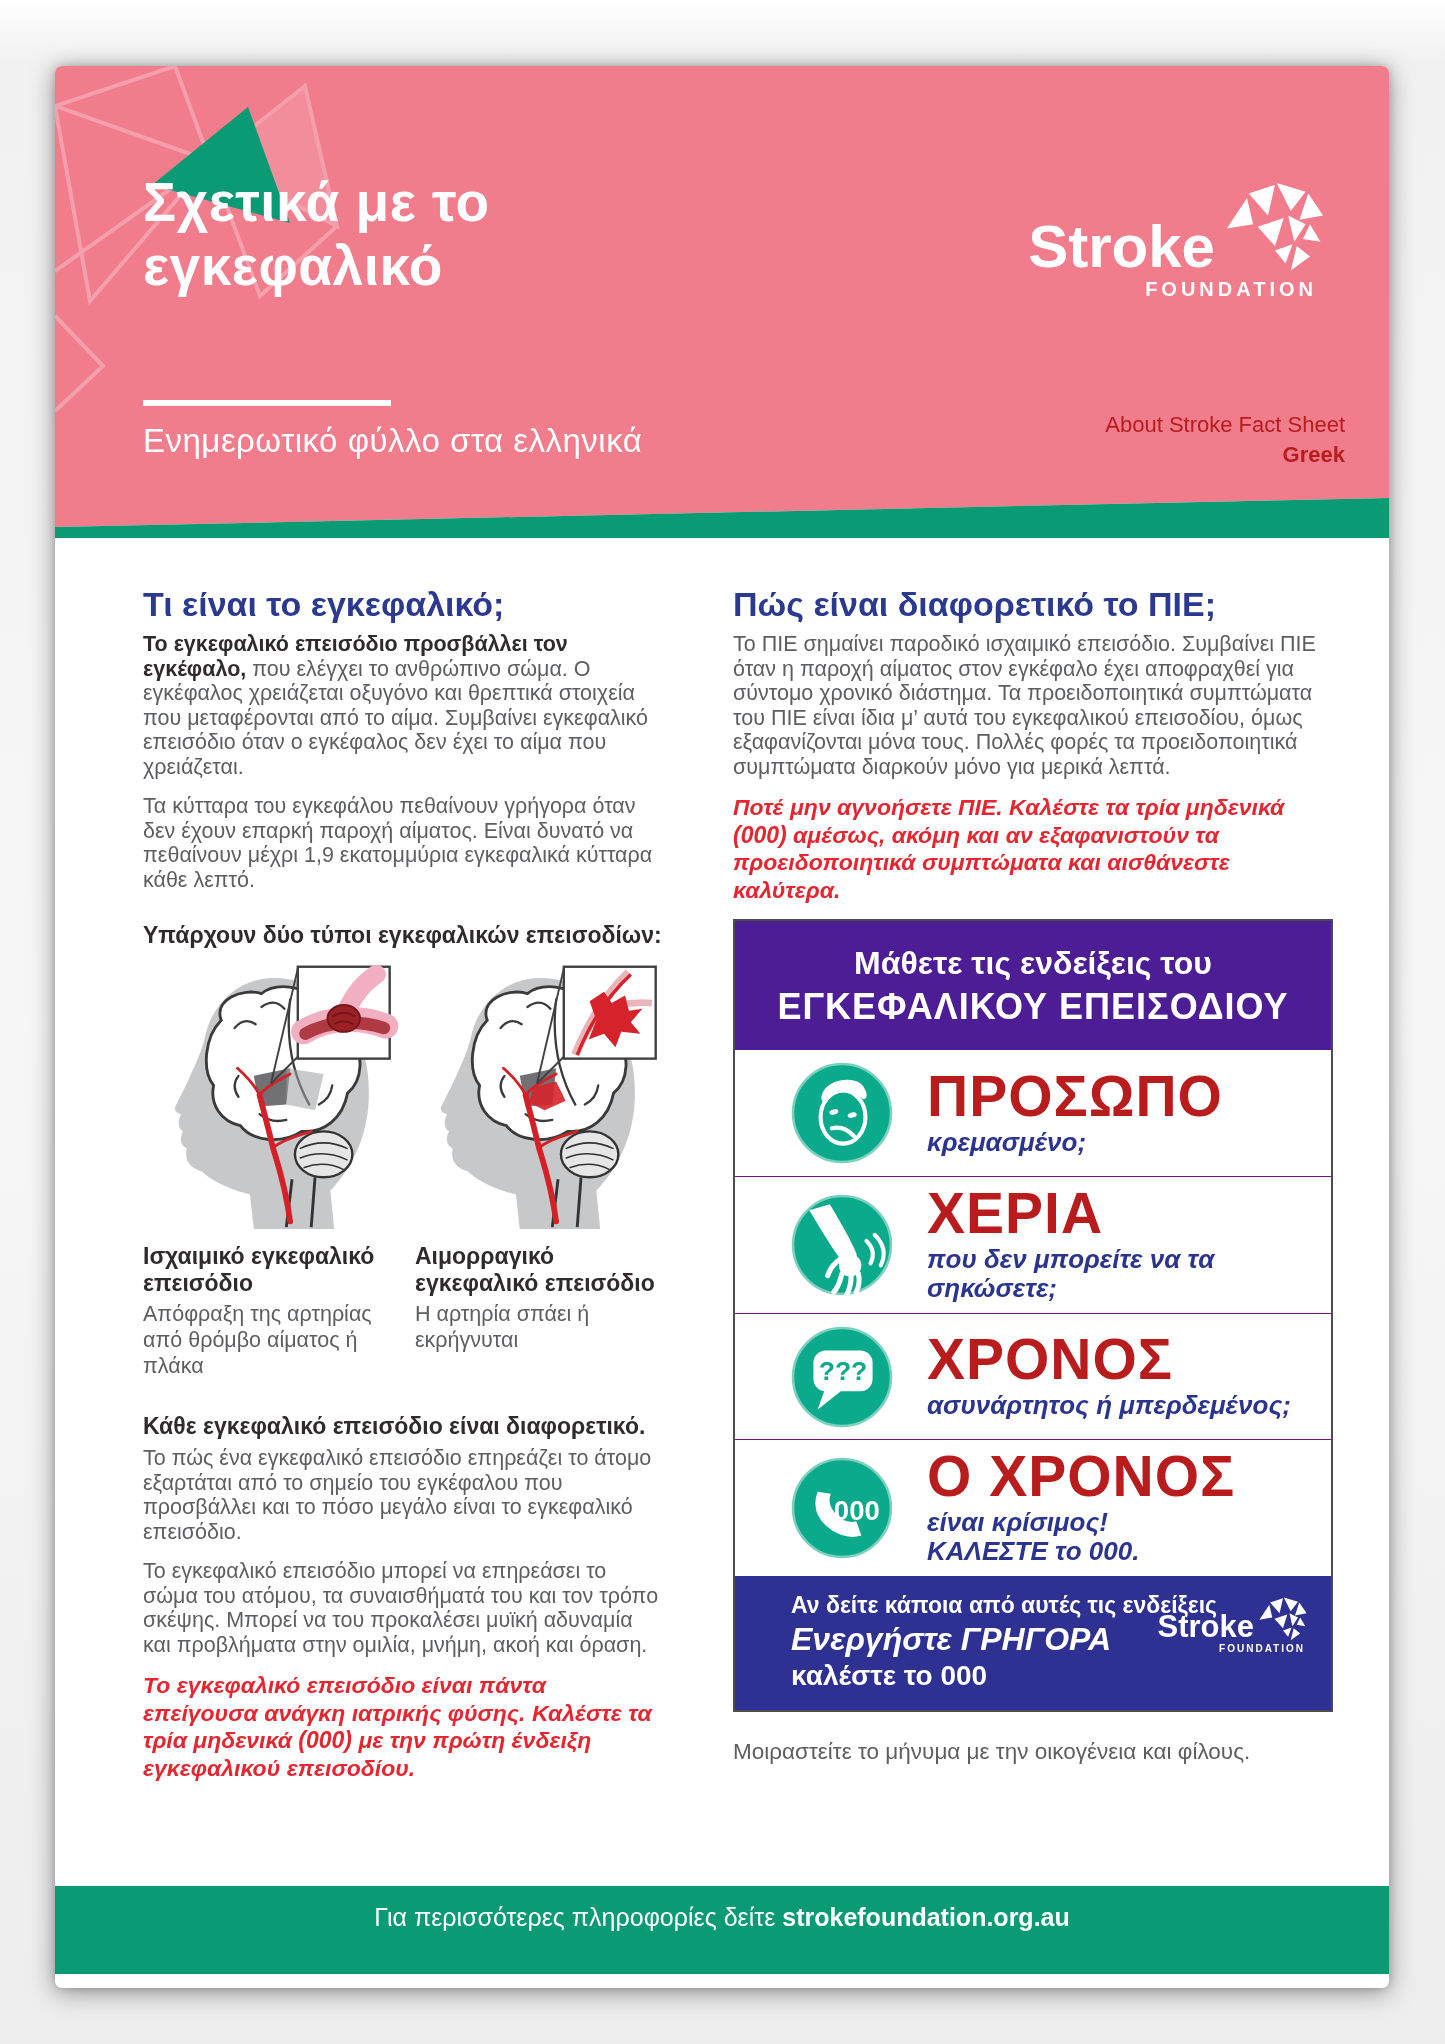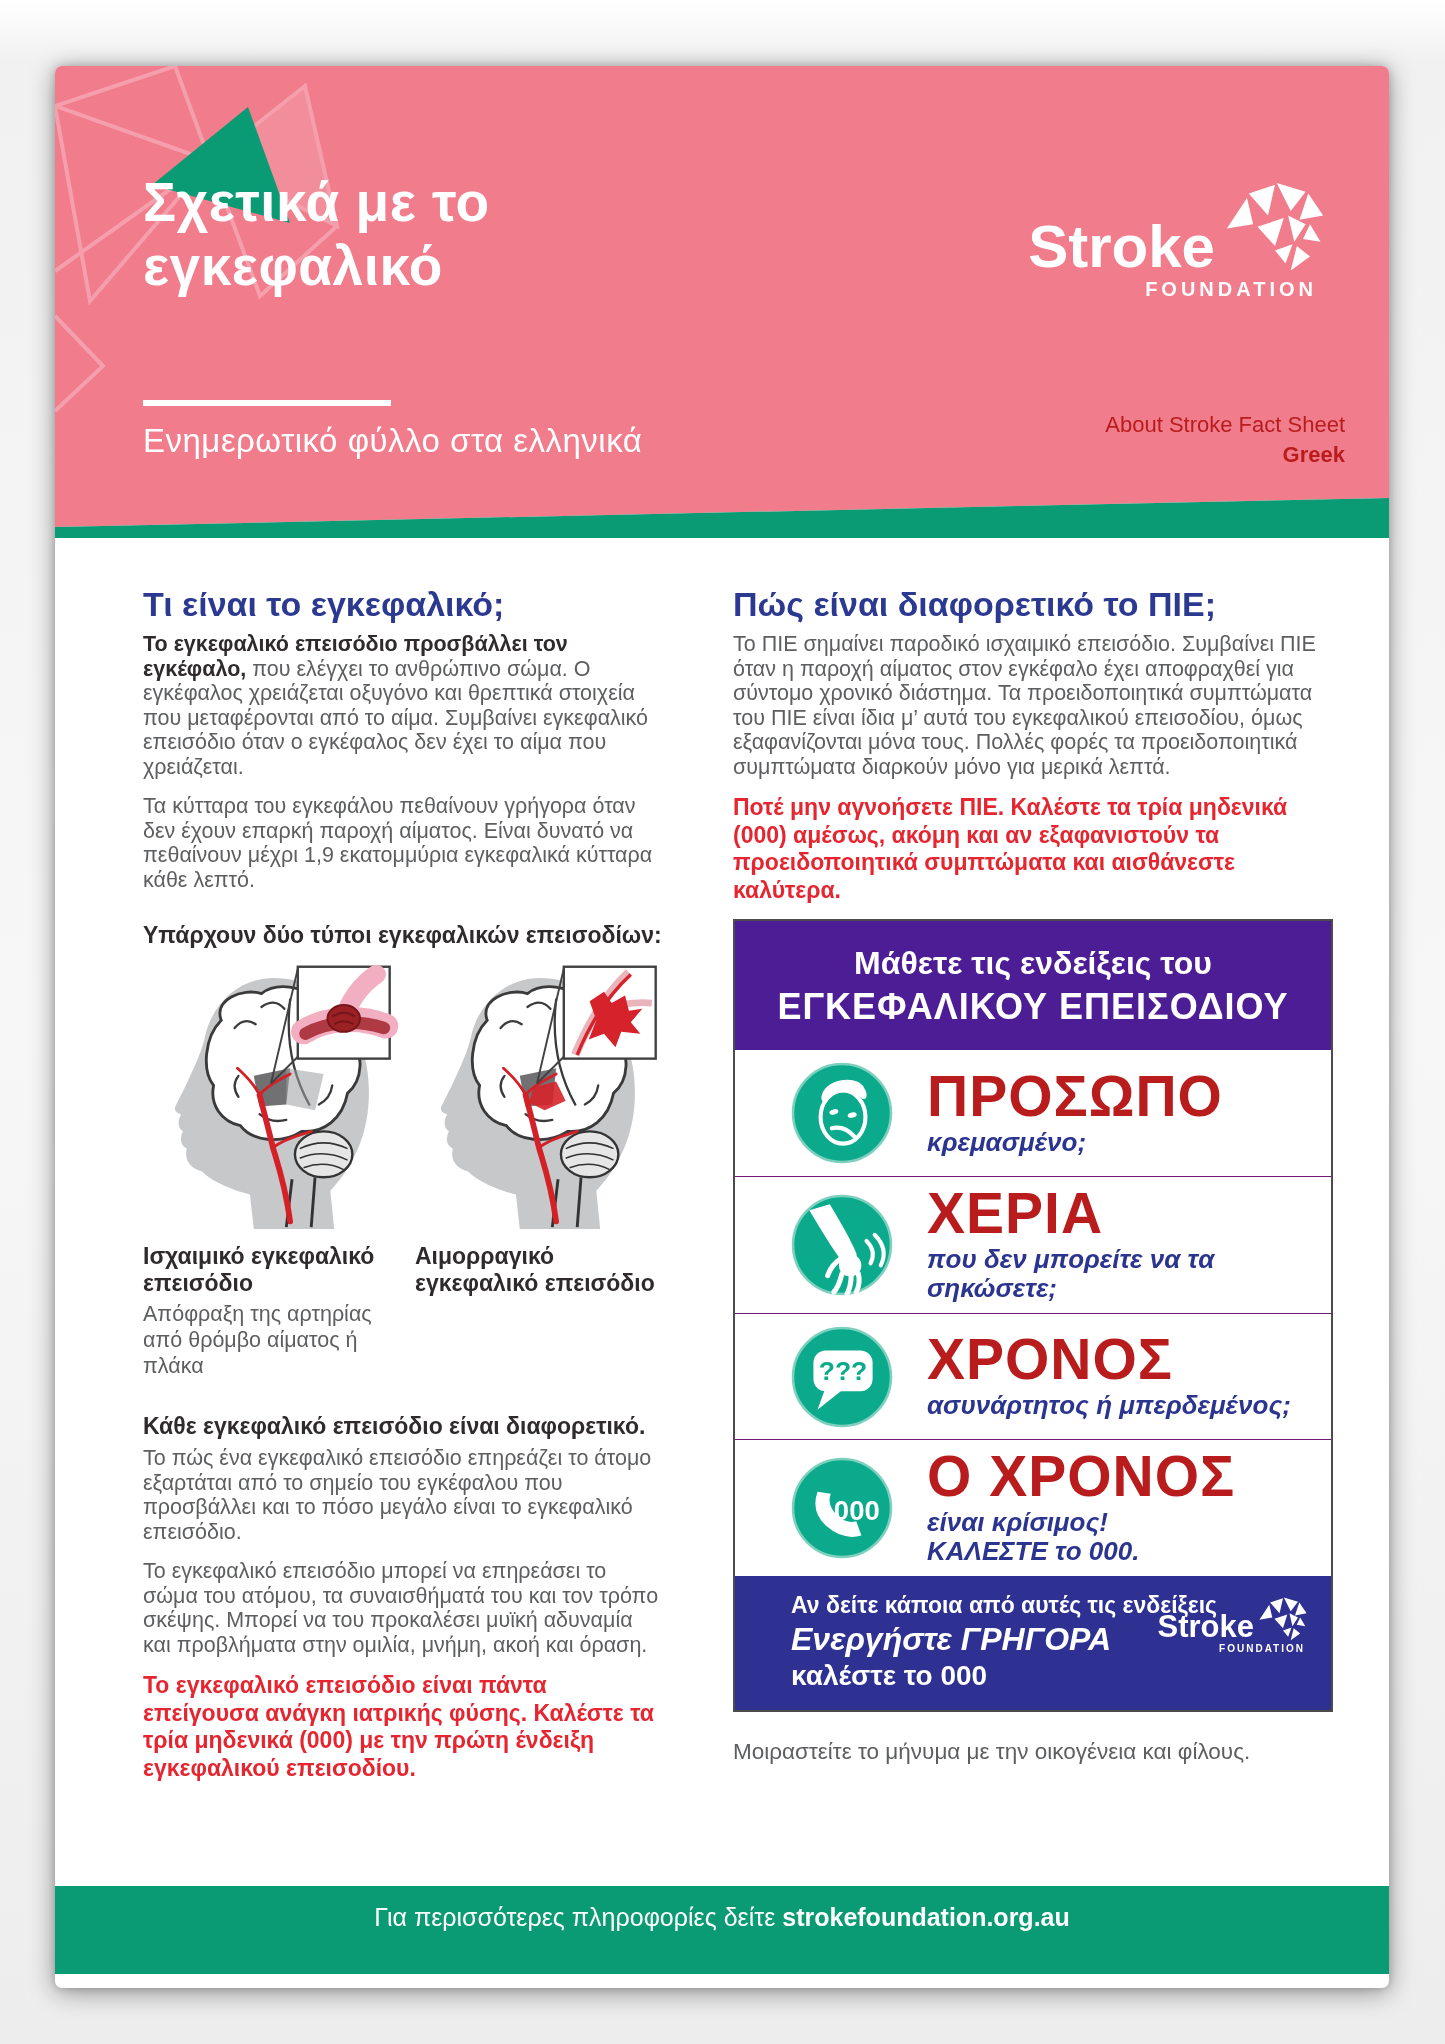--- a/index.html
+++ b/index.html
@@ -40,21 +40,21 @@
   h3 { color:#2f2b2c; font-size:23px; font-weight:bold; margin:26px 0 10px 0; }
   h3.types { white-space:nowrap; margin-top:30px; margin-bottom:12px; }
   .heads { display:flex; gap:10px; }
   .head-fig { width:256px; height:268px; flex:none; }
   .captions { display:flex; margin-top:14px; }
   .cap { width:250px; }
   .cap + .cap { margin-left:22px; width:250px; }
   .cap h4 { color:#2f2b2c; font-size:23px; line-height:27px; font-weight:bold; margin:0 0 4px 0; }
   .cap p { margin:0; font-size:21.5px; line-height:26px; }
   h3.diff { margin-top:34px; margin-bottom:6px; }
-  p.warn { color:#e52630; font-weight:bold; font-size:23px; line-height:27.5px; margin-top:4px; }
+  p.warn { color:#e52630; font-weight:bold; font-size:23px; line-height:27.5px; margin-top:4px;font-style:italic; }
   
   .fast-box { width:600px; border:2px solid #4c4c4e; margin-top:10px; background:#fff; }
   .fast-head { background:#4c1d95; color:#fff; text-align:center; padding:24px 8px 22px 8px; }
   .fh1 { font-size:32px; font-weight:bold; }
   .fh2 { font-size:36px; font-weight:bold; letter-spacing:1px; margin-top:4px; }
   .fast-row { display:flex; align-items:center; min-height:126px; padding:10px 0 10px 56px; }
   .fast-row + .fast-row { border-top:1px solid #701a75; }
   .sign-circle { width:102px; height:102px; flex:none; }
   .ft { margin-left:34px; }
   .fw { color:#b91c1c; font-size:57px; line-height:52px; font-weight:bold; letter-spacing:1px; }
@@ -232,20 +232,21 @@
           </svg>
         </div>
 
         <div class="captions">
           <div class="cap">
             <h4>Ισχαιμικό εγκεφαλικό επεισόδιο</h4>
             <p>Απόφραξη της αρτηρίας από θρόμβο αίματος ή πλάκα</p>
           </div>
           <div class="cap">
             <h4>Αιμορραγικό εγκεφαλικό επεισόδιο</h4>
+            <p>Η αρτηρία σπάει ή εκρήγνυται</p>
           </div>
         </div>
 
         <h3 class="diff">Κάθε εγκεφαλικό επεισόδιο είναι διαφορετικό.</h3>
         <p>Το πώς ένα εγκεφαλικό επεισόδιο επηρεάζει το άτομο εξαρτάται από το σημείο του εγκέφαλου που προσβάλλει και το πόσο μεγάλο είναι το εγκεφαλικό επεισόδιο.</p>
         <p>Το εγκεφαλικό επεισόδιο μπορεί να επηρεάσει το σώμα του ατόμου, τα συναισθήματά του και τον τρόπο σκέψης. Μπορεί να του προκαλέσει μυϊκή αδυναμία και προβλήματα στην ομιλία, μνήμη, ακοή και όραση.</p>
         <p class="warn">Το εγκεφαλικό επεισόδιο είναι πάντα επείγουσα ανάγκη ιατρικής φύσης. Καλέστε τα τρία μηδενικά (000) με την πρώτη ένδειξη εγκεφαλικού επεισοδίου.</p>
       </section>
 
       <section class="col col-right">

